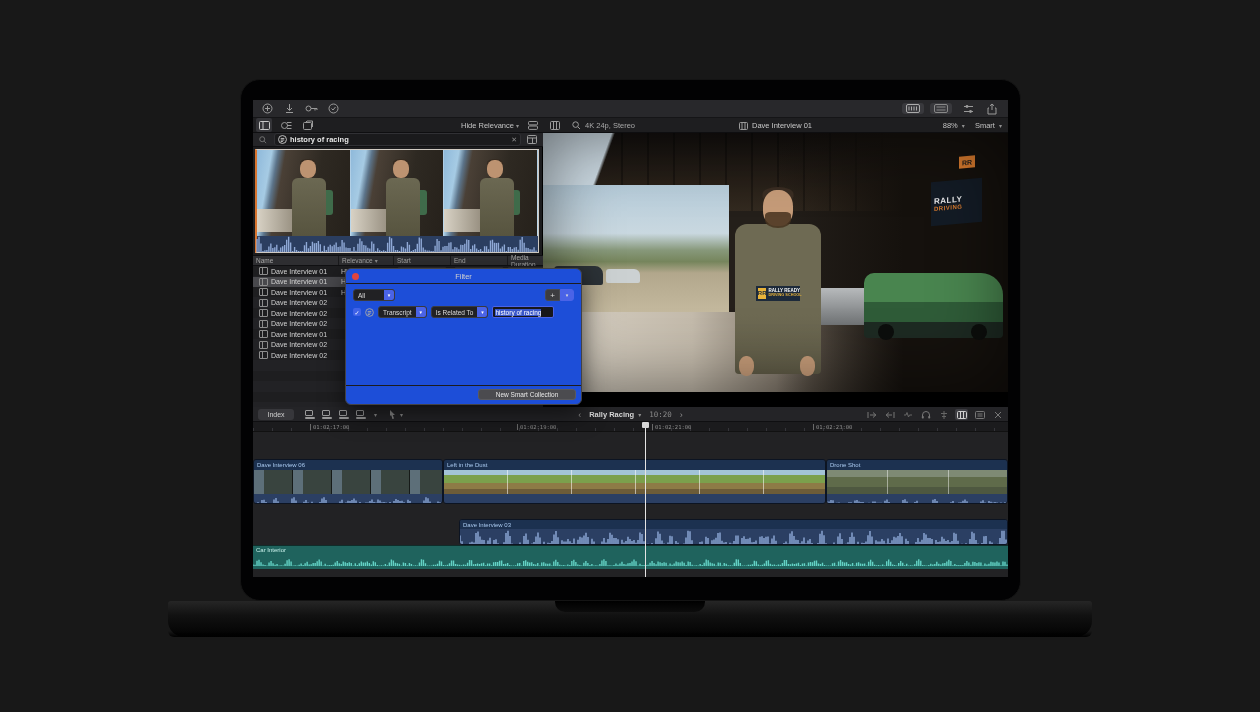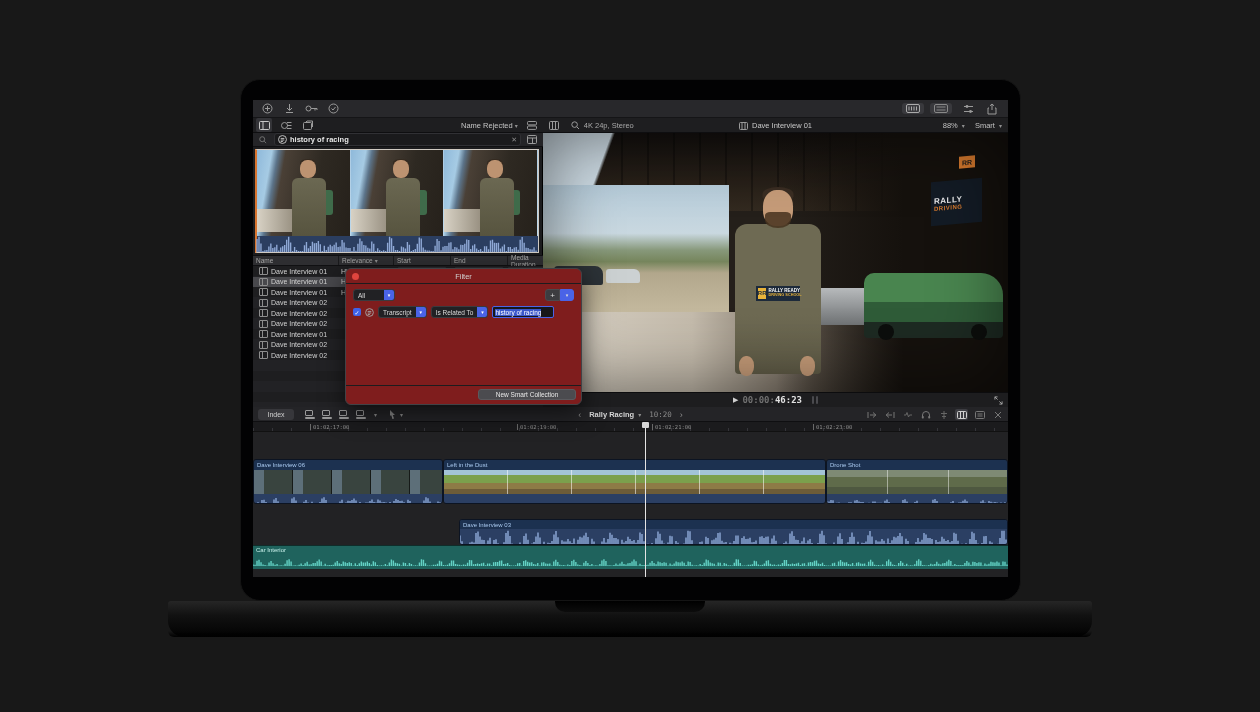--- a/index.html
+++ b/index.html
@@ -55,21 +55,21 @@
   .c-name{width:85px;display:flex;align-items:center;gap:3px;padding-left:6px;box-sizing:border-box;}
   .c-rel{width:55px;padding-left:3px;box-sizing:border-box;}
   .c-start,.c-end{width:57px;display:flex;justify-content:center;}
   .c-dur{width:36px;display:flex;justify-content:center;}
   .clipicon{width:7px;height:6px;border:1px solid #8d8d8d;border-radius:1px;
      background:linear-gradient(90deg,transparent 2px,#8d8d8d 2px 3px,transparent 3px);}
   .tc{min-width:46px;text-align:center;font-size:6px;color:#c6c6c6;background:#17171a;border:1px solid #2d2d31;border-radius:2px;padding:0 1px;font-family:"DejaVu Sans Mono",monospace;}
   .c-dur .tc{min-width:33px;background:#101013;}
   .tc:empty{visibility:hidden;}
   
-  .fdialog{position:absolute;left:92px;top:168px;width:237px;height:137px;background:#7f1d1d;border:1px solid #424246;
+  .fdialog{position:absolute;left:92px;top:168px;width:237px;height:137px;background:#1d4ed8;border:1px solid #424246;
      border-radius:6px;box-shadow:0 8px 24px rgba(0,0,0,.6);z-index:60;box-sizing:border-box;}
   .fd-head{position:relative;height:14px;border-bottom:1px solid #1c1c1e;display:flex;align-items:center;justify-content:center;font-size:7.5px;color:#d0d0d0;}
   .fd-close{position:absolute;left:6px;top:4px;width:7px;height:7px;border-radius:50%;background:#e0443e;}
   .popup{display:inline-flex;align-items:center;height:10px;background:#212124;border:1px solid #3a3a3e;border-radius:3px;font-size:6.5px;color:#dadada;overflow:hidden;}
   .popup .lbl{padding:0 4px;}
   .popup .chev{width:10px;height:100%;background:#4a63e7;color:#fff;display:flex;align-items:center;justify-content:center;font-size:5px;}
   .fd-row1{position:absolute;left:7px;top:20px;right:7px;display:flex;align-items:center;}
   .fd-row1 .spacer{flex:1;}
   .sqbtn{width:13px;height:10px;background:#3c3c40;border:1px solid #4a4a4e;border-radius:3px 0 0 3px;color:#ddd;font-size:8px;display:flex;align-items:center;justify-content:center;}
   .sqbtn.blue{background:#4a63e7;border-color:#4a63e7;border-radius:0 3px 3px 0;font-size:5px;width:12px;}
@@ -240,21 +240,21 @@
                 <path d="M6 1.5h4.5M6 4.5h4.5M6 7.5h4.5" stroke="#9a9a9a"></path>
               </svg>
           </span>
           <span class="wicon">
             <svg width="11" height="9" viewBox="0 0 11 9">
                 <rect x="0.5" y="1.5" width="8" height="7" rx="1" fill="none" stroke="#9a9a9a"></rect>
                 <path d="M2.5 1.5L4 0h5.5v6" stroke="#9a9a9a" fill="none"></path>
               </svg>
           </span>
           <span style="width:145px;"></span>
-          <span class="chip">Name Rejected</span>
+          <span class="chip">Hide Relevance</span>
           <span class="dd">▾</span>
           <span class="wicon" style="margin-left:6px;">
             <svg width="10" height="9" viewBox="0 0 10 9">
                 <rect x="0.5" y="0.5" width="9" height="3.4" rx="1" fill="none" stroke="#9a9a9a"></rect>
                 <rect x="0.5" y="5" width="9" height="3.4" rx="1" fill="none" stroke="#9a9a9a"></rect>
               </svg>
           </span>
           <span class="wicon">
             <svg width="10" height="9" viewBox="0 0 10 9">
                 <rect x="0.5" y="0.5" width="9" height="8" rx="1" fill="none" stroke="#9a9a9a"></rect>
@@ -527,42 +527,20 @@
                 </span>
             </div>
             <div class="hair"></div>
               <div class="head"></div>
               <div class="beard"></div>
             <span class="hand h1"></span>
               <span class="hand h2"></span>
           </div>
           <div class="vignette"></div>
         </div>
-        <div class="vbar">
-          <span class="cam">
-            <svg width="9" height="9" viewBox="0 0 10 10">
-                <circle cx="5" cy="5" r="4" fill="none" stroke="#b0b0b0"></circle>
-                <circle cx="5" cy="5" r="1.3" fill="#b0b0b0"></circle>
-              </svg>
-            <span class="dd">▾</span>
-          </span>
-          <span class="center">
-            <span class="playg">▶</span>
-            <span class="timecode"><span class="dim">00:00:</span><span class="lit">46:23</span></span>
-            <span class="meters">
-                <i></i>
-                <i></i>
-              </span>
-          </span>
-          <span class="expand">
-            <svg width="9" height="9" viewBox="0 0 10 10">
-                <path d="M1 4V1h3M9 6v3H6M1 1l3 3M9 9L6 6" stroke="#a8a8a8" fill="none"></path>
-              </svg>
-          </span>
-        </div>
       </div>
 
       <div class="fdialog">
         <div class="fd-head">
           <span class="fd-close"></span>
           <span>Filter</span>
         </div>
         <div class="fd-row1">
           <span class="popup">
             <span class="lbl" style="min-width:22px;">All</span>

